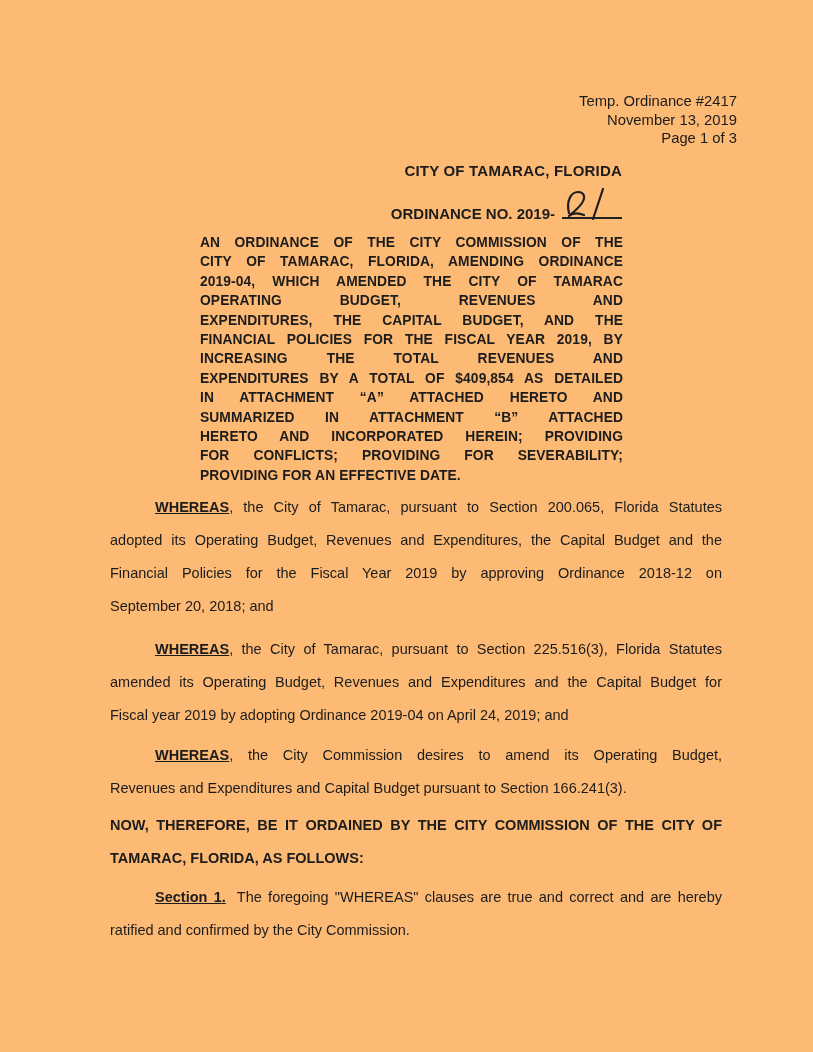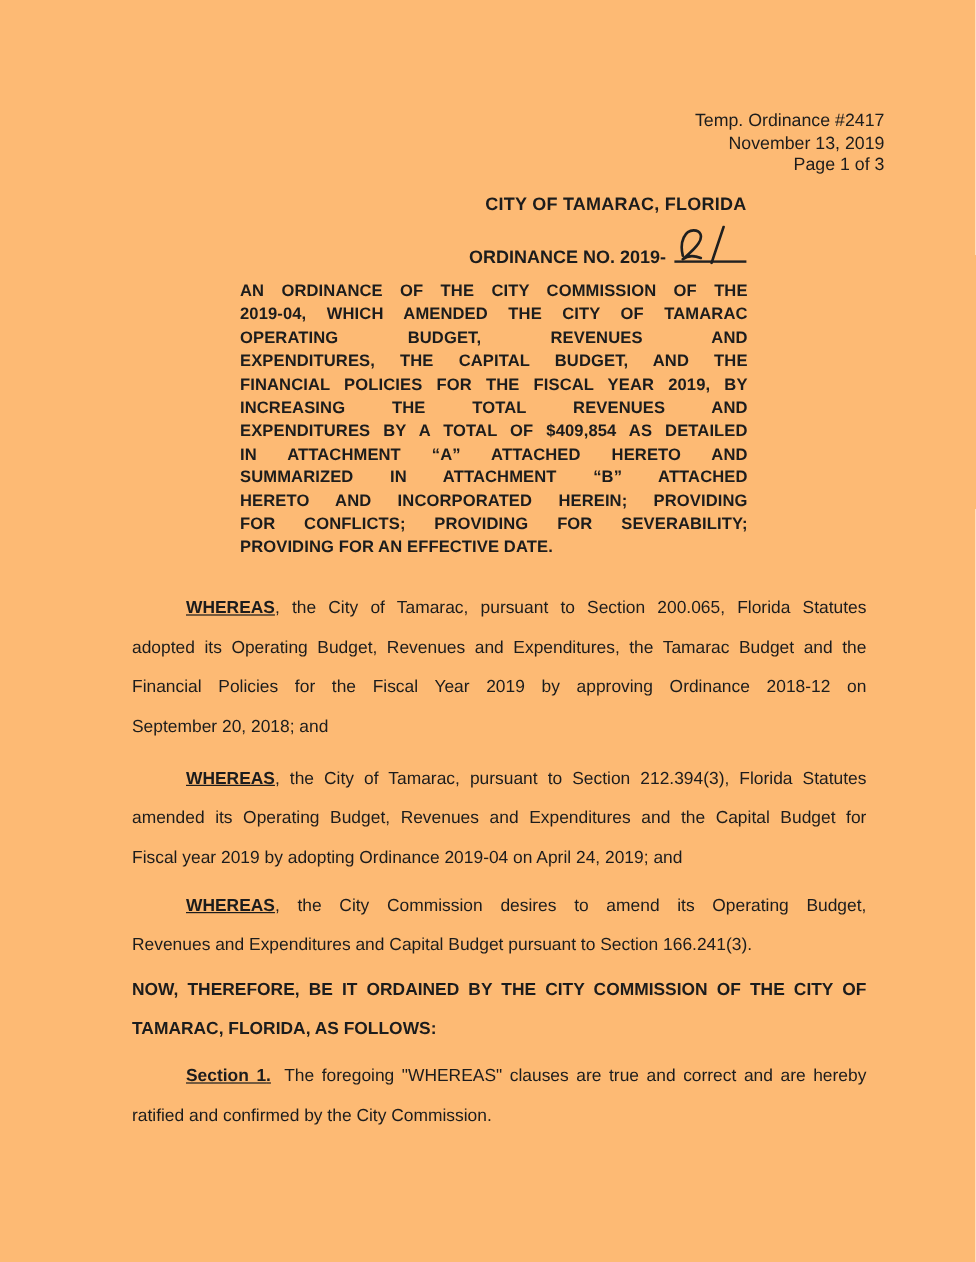--- a/index.html
+++ b/index.html
@@ -123,42 +123,43 @@
         <svg width="56" height="34" viewBox="0 0 56 34">
           <path class="hand-stroke" d="M7,25 C4,13 9,4 16,4 C22,4 24,9 20,15 C16,21 10,25 7,28 C12,24 17,25 22,27"></path>
           <path class="hand-stroke" d="M41,1 L31,31"></path>
         </svg>
       </span>
     </div>
   </div>
 
   <div class="caption">
     <div class="jline">AN ORDINANCE OF THE CITY COMMISSION OF THE</div>
+    <div class="jline">CITY OF TAMARAC, FLORIDA, AMENDING ORDINANCE</div>
     <div class="jline">2019-04, WHICH AMENDED THE CITY OF TAMARAC</div>
     <div class="jline">OPERATING BUDGET, REVENUES AND</div>
     <div class="jline">EXPENDITURES, THE CAPITAL BUDGET, AND THE</div>
     <div class="jline">FINANCIAL POLICIES FOR THE FISCAL YEAR 2019, BY</div>
     <div class="jline">INCREASING THE TOTAL REVENUES AND</div>
     <div class="jline">EXPENDITURES BY A TOTAL OF $409,854 AS DETAILED</div>
     <div class="jline">IN ATTACHMENT “A” ATTACHED HERETO AND</div>
     <div class="jline">SUMMARIZED IN ATTACHMENT “B” ATTACHED</div>
     <div class="jline">HERETO AND INCORPORATED HEREIN; PROVIDING</div>
     <div class="jline">FOR CONFLICTS; PROVIDING FOR SEVERABILITY;</div>
     <div class="jline last">PROVIDING FOR AN EFFECTIVE DATE.</div>
   </div>
 
   <div class="bodypara" style="top:491px">
     <div class="jline indent"><span class="lead">WHEREAS</span><span>, the City of Tamarac, pursuant to Section 200.065, Florida Statutes</span></div>
-    <div class="jline">adopted its Operating Budget, Revenues and Expenditures, the Tamarac Budget and the</div>
+    <div class="jline">adopted its Operating Budget, Revenues and Expenditures, the Capital Budget and the</div>
     <div class="jline">Financial Policies for the Fiscal Year 2019 by approving Ordinance 2018-12 on</div>
     <div class="jline last">September 20, 2018; and</div>
   </div>
 
   <div class="bodypara" style="top:633px">
-    <div class="jline indent"><span class="lead">WHEREAS</span><span>, the City of Tamarac, pursuant to Section 212.394(3), Florida Statutes</span></div>
+    <div class="jline indent"><span class="lead">WHEREAS</span><span>, the City of Tamarac, pursuant to Section 225.516(3), Florida Statutes</span></div>
     <div class="jline">amended its Operating Budget, Revenues and Expenditures and the Capital Budget for</div>
     <div class="jline last">Fiscal year 2019 by adopting Ordinance 2019-04 on April 24, 2019; and</div>
   </div>
 
   <div class="bodypara" style="top:739px">
     <div class="jline indent"><span class="lead">WHEREAS</span><span>, the City Commission desires to amend its Operating Budget,</span></div>
     <div class="jline last">Revenues and Expenditures and Capital Budget pursuant to Section 166.241(3).</div>
   </div>
 
   <div class="bodypara bold-para" style="top:809px">

